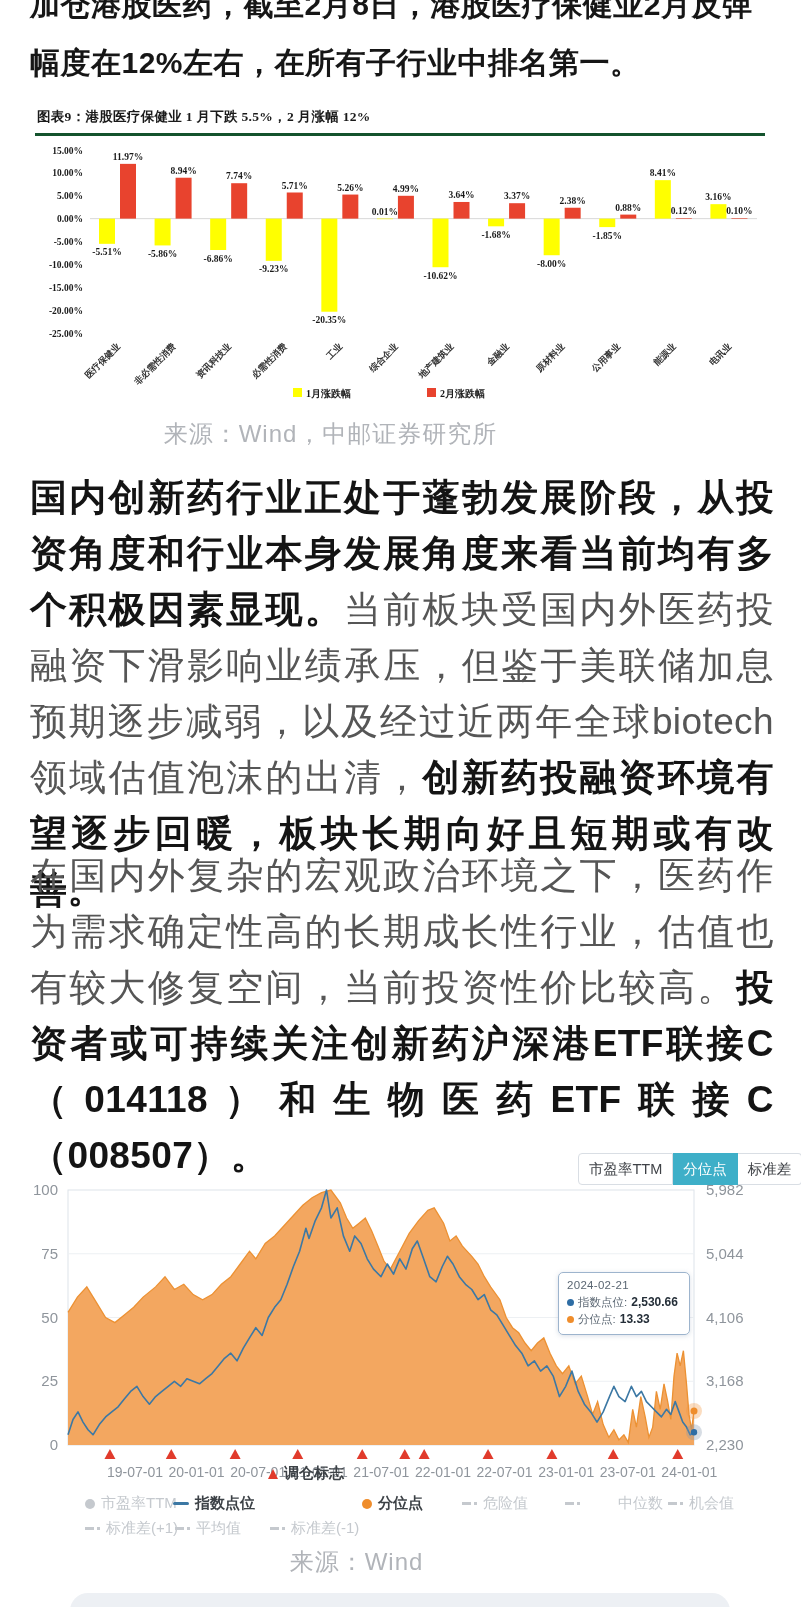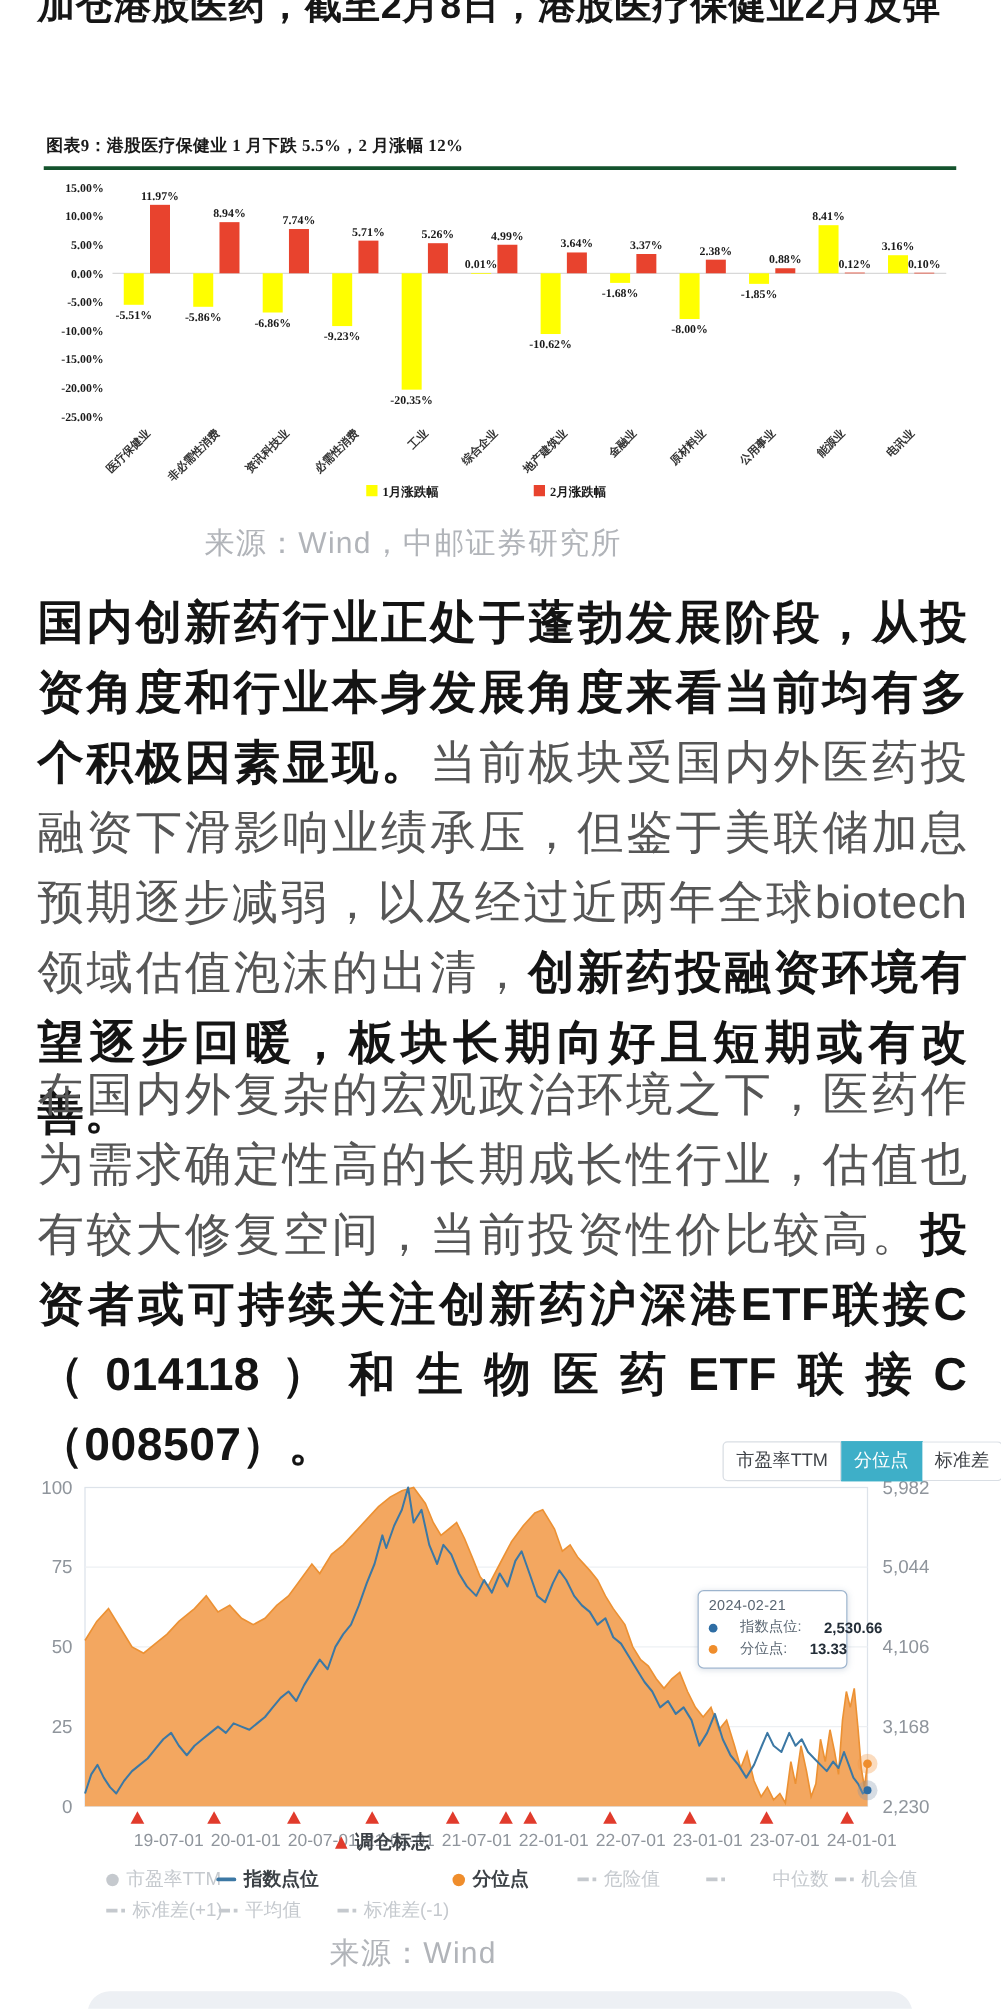--- a/index.html
+++ b/index.html
@@ -10,42 +10,42 @@
   
   .intro{position:absolute;left:30px;top:-24px;width:748px;
     font-size:30px;font-weight:700;color:#161616;line-height:58px;letter-spacing:.5px;}
   
   .figure1{position:absolute;left:35px;top:108px;width:730px;}
   .figure1-title{font-family:"Liberation Serif",serif;font-size:13.5px;font-weight:700;
     color:#1a1a1a;padding:0 0 7px 2px;border-bottom:3px solid #14532d;letter-spacing:.3px;}
   .source-line{position:absolute;left:0;width:661px;text-align:center;
     font-size:24px;color:#b1b4b9;letter-spacing:1px;}
   .source1{top:418px;}
-  .source2{top:1546px;}
+  .source2{top:1546px;padding-left:26px;}
   
   .para{position:absolute;left:30px;width:744px;font-size:37px;line-height:56px;
     color:#565656;letter-spacing:.4px;text-align:justify;}
   .p1{top:470px;}
   .p2{top:848px;}
   .para b{color:#141414;font-weight:700;}
   
   .figure2{position:absolute;left:0;top:1140px;width:801px;height:372px;}
   .tabs{position:absolute;left:578px;top:13px;display:flex;}
   .tab{font-size:14.5px;line-height:20px;padding:5px 10px;border:1px solid #d9dee4;
     background:#fff;color:#3f4247;white-space:nowrap;}
   .tab:first-child{border-radius:4px 0 0 4px;}
   .tab:last-child{border-radius:0 4px 4px 0;}
   .tab + .tab{border-left:none;}
   .tab.active{background:#3eafc8;border-color:#3eafc8;color:#fff;}
-  .tooltip{position:absolute;left:558px;top:132px;width:120px;box-sizing:border-box;
+  .tooltip{position:absolute;left:558px;top:132px;width:132px;box-sizing:border-box;
     border:1.5px solid #9db4cd;border-radius:5px;background:rgba(255,255,255,.96);
     padding:6px 8px;font-size:11.5px;color:#5a6672;
     box-shadow:0 1px 5px rgba(120,140,170,.28);}
   .tt-date{margin-bottom:3px;letter-spacing:.3px;}
-  .tt-row{display:flex;align-items:center;gap:18px;white-space:nowrap;line-height:17px;}
+  .tt-row{display:flex;align-items:center;gap:4px;white-space:nowrap;line-height:17px;}
   .tt-dot{width:7px;height:7px;border-radius:50%;flex:0 0 auto;}
   .tt-val{font-weight:700;color:#242e38;font-size:12px;}
   
   .lg-item{position:absolute;display:flex;align-items:center;gap:6px;
     font-size:15px;color:#c5c9ce;white-space:nowrap;}
   .lg-item.active{color:#3c4146;font-weight:700;}
   .lg-circle{width:10px;height:10px;border-radius:50%;}
   .lg-line{width:16px;height:3px;border-radius:2px;}
   .lg-tri{width:0;height:0;border-left:5.5px solid transparent;
     border-right:5.5px solid transparent;border-bottom:10px solid #e13b2c;}
@@ -56,20 +56,21 @@
   .bottom-card{position:absolute;left:70px;top:1593px;width:660px;height:40px;
     background:#edf0f4;border-radius:18px;}
   svg text{font-family:"Liberation Serif",serif;}
   .sans text{font-family:"Liberation Sans",sans-serif;}
 </style>
 </head>
 <body>
 
 <div class="intro">
   <div>加仓港股医药，截至2月8日，港股医疗保健业2月反弹</div>
+  <div>幅度在12%左右，在所有子行业中排名第一。</div>
 </div>
 
 <div class="figure1">
   <div class="figure1-title">图表9：港股医疗保健业 1 月下跌 5.5%，2 月涨幅 12%</div>
   <div><svg width="730" height="282" viewBox="0 0 730 282">
         <text x="48" y="17.5" text-anchor="end" font-size="9.5" font-weight="bold" fill="#1a1a1a">15.00%</text>
         <text x="48" y="40.375" text-anchor="end" font-size="9.5" font-weight="bold" fill="#1a1a1a">10.00%</text>
         <text x="48" y="63.25" text-anchor="end" font-size="9.5" font-weight="bold" fill="#1a1a1a">5.00%</text>
         <text x="48" y="86.125" text-anchor="end" font-size="9.5" font-weight="bold" fill="#1a1a1a">0.00%</text>
         <text x="48" y="109" text-anchor="end" font-size="9.5" font-weight="bold" fill="#1a1a1a">-5.00%</text>

